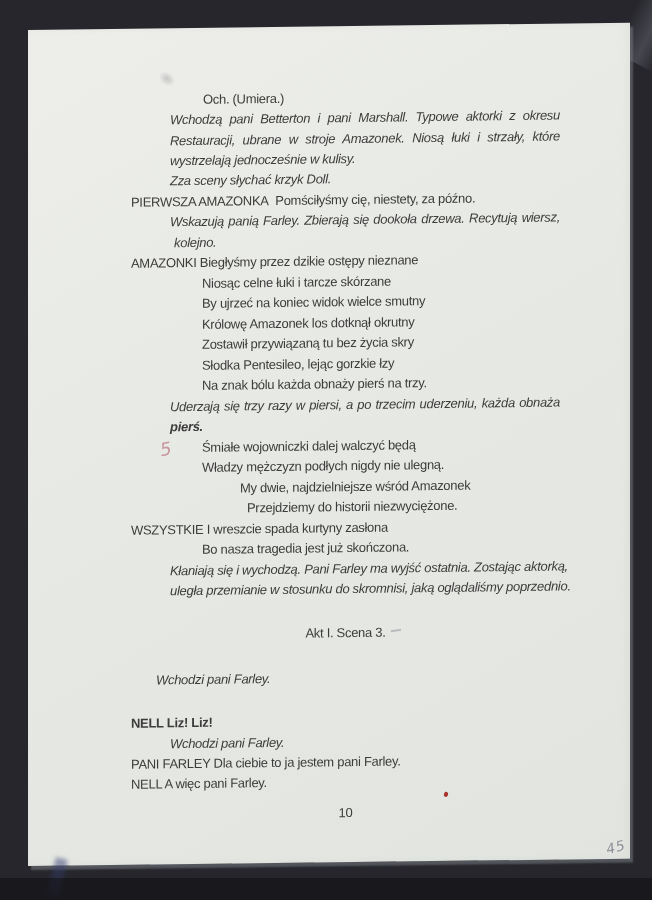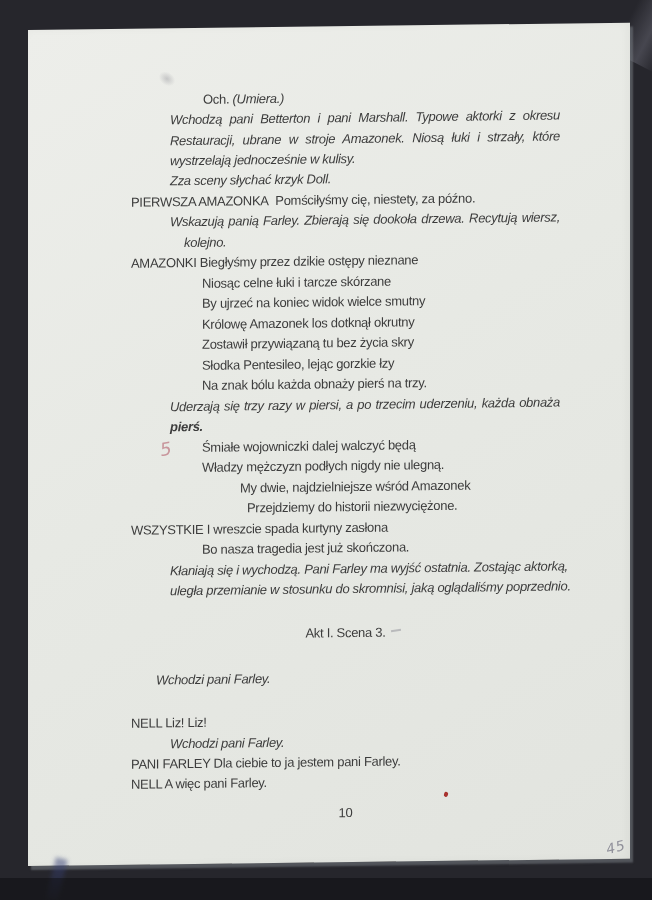--- a/index.html
+++ b/index.html
@@ -71,48 +71,48 @@
   }
 </style>
 </head>
 <body>
 
 <div class="mount">
   <div class="crease"></div>
 
   <div class="paper">
     <div id="text-layer">
-        <div class="line" style="top: 63px; left: 175px;"><span>Och. </span><span style="font-style: italic;">(Umiera.)</span></div>
+        <div class="line" style="top: 63px; left: 175px;"><span>Och. </span><span style="">(Umiera.)</span></div>
         <div class="line it just" style="top: 83px; left: 142px; width: 390px;">Wchodzą pani Betterton i pani Marshall. Typowe aktorki z okresu</div>
         <div class="line it just" style="top: 104px; left: 142px; width: 390px;">Restauracji, ubrane w stroje Amazonek. Niosą łuki i strzały, które</div>
         <div class="line it" style="top: 124px; left: 142px;">wystrzelają jednocześnie w kulisy.</div>
         <div class="line it" style="top: 144px; left: 142px;">Zza sceny słychać krzyk Doll.</div>
         <div class="line" style="top: 165px; left: 103px;">PIERWSZA AMAZONKA&nbsp; Pomściłyśmy cię, niestety, za późno.</div>
         <div class="line it just" style="top: 185px; left: 142px; width: 390px;">Wskazują panią Farley. Zbierają się dookoła drzewa. Recytują wiersz,</div>
-        <div class="line it" style="top: 206px; left: 156px;">kolejno.</div>
+        <div class="line it" style="top: 206px; left: 146px;">kolejno.</div>
         <div class="line" style="top: 226px; left: 103px;">AMAZONKI Biegłyśmy przez dzikie ostępy nieznane</div>
         <div class="line" style="top: 247px; left: 174px;">Niosąc celne łuki i tarcze skórzane</div>
         <div class="line" style="top: 267px; left: 174px;">By ujrzeć na koniec widok wielce smutny</div>
         <div class="line" style="top: 288px; left: 174px;">Królowę Amazonek los dotknął okrutny</div>
         <div class="line" style="top: 308px; left: 174px;">Zostawił przywiązaną tu bez życia skry</div>
         <div class="line" style="top: 329px; left: 174px;">Słodka Pentesileo, lejąc gorzkie łzy</div>
         <div class="line" style="top: 349px; left: 174px;">Na znak bólu każda obnaży pierś na trzy.</div>
         <div class="line it just" style="top: 370px; left: 142px; width: 390px;">Uderzają się trzy razy w piersi, a po trzecim uderzeniu, każda obnaża</div>
         <div class="line it" style="top: 390px; left: 142px; font-weight: bold;">pierś.</div>
         <div class="line" style="top: 411px; left: 174px;">Śmiałe wojowniczki dalej walczyć będą</div>
         <div class="line" style="top: 431px; left: 174px;">Władzy mężczyzn podłych nigdy nie ulegną.</div>
         <div class="line" style="top: 452px; left: 212px;">My dwie, najdzielniejsze wśród Amazonek</div>
         <div class="line" style="top: 472px; left: 219px;">Przejdziemy do historii niezwyciężone.</div>
         <div class="line" style="top: 493px; left: 103px;">WSZYSTKIE I wreszcie spada kurtyny zasłona</div>
         <div class="line" style="top: 513px; left: 174px;">Bo nasza tragedia jest już skończona.</div>
         <div class="line it just" style="top: 534px; left: 142px; width: 390px;">Kłaniają się i wychodzą. Pani Farley ma wyjść ostatnia. Zostając aktorką,</div>
         <div class="line it" style="top: 554px; left: 142px;">uległa przemianie w stosunku do skromnisi, jaką oglądaliśmy poprzednio.</div>
         <div class="line ctr" style="top: 598px; left: 103px;">Akt I. Scena 3.</div>
         <div class="line it" style="top: 643px; left: 128px;">Wchodzi pani Farley.</div>
-        <div class="line" style="top: 686px; left: 103px;">NELL Liz! Liz!</div>
+        <div class="line" style="top: 686px; left: 103px; font-weight: bold;">NELL Liz! Liz!</div>
         <div class="line it" style="top: 707px; left: 142px;">Wchodzi pani Farley.</div>
         <div class="line" style="top: 727px; left: 103px;">PANI FARLEY Dla ciebie to ja jestem pani Farley.</div>
         <div class="line" style="top: 747px; left: 103px;">NELL A więc pani Farley.</div>
         <div class="line ctr" style="top: 778px; left: 103px;">10</div>
       </div>
     <div class="smudge"></div>
     <div class="pink-mark">5</div>
     <div class="dash"></div>
     <div class="red-dot"></div>
   </div>

